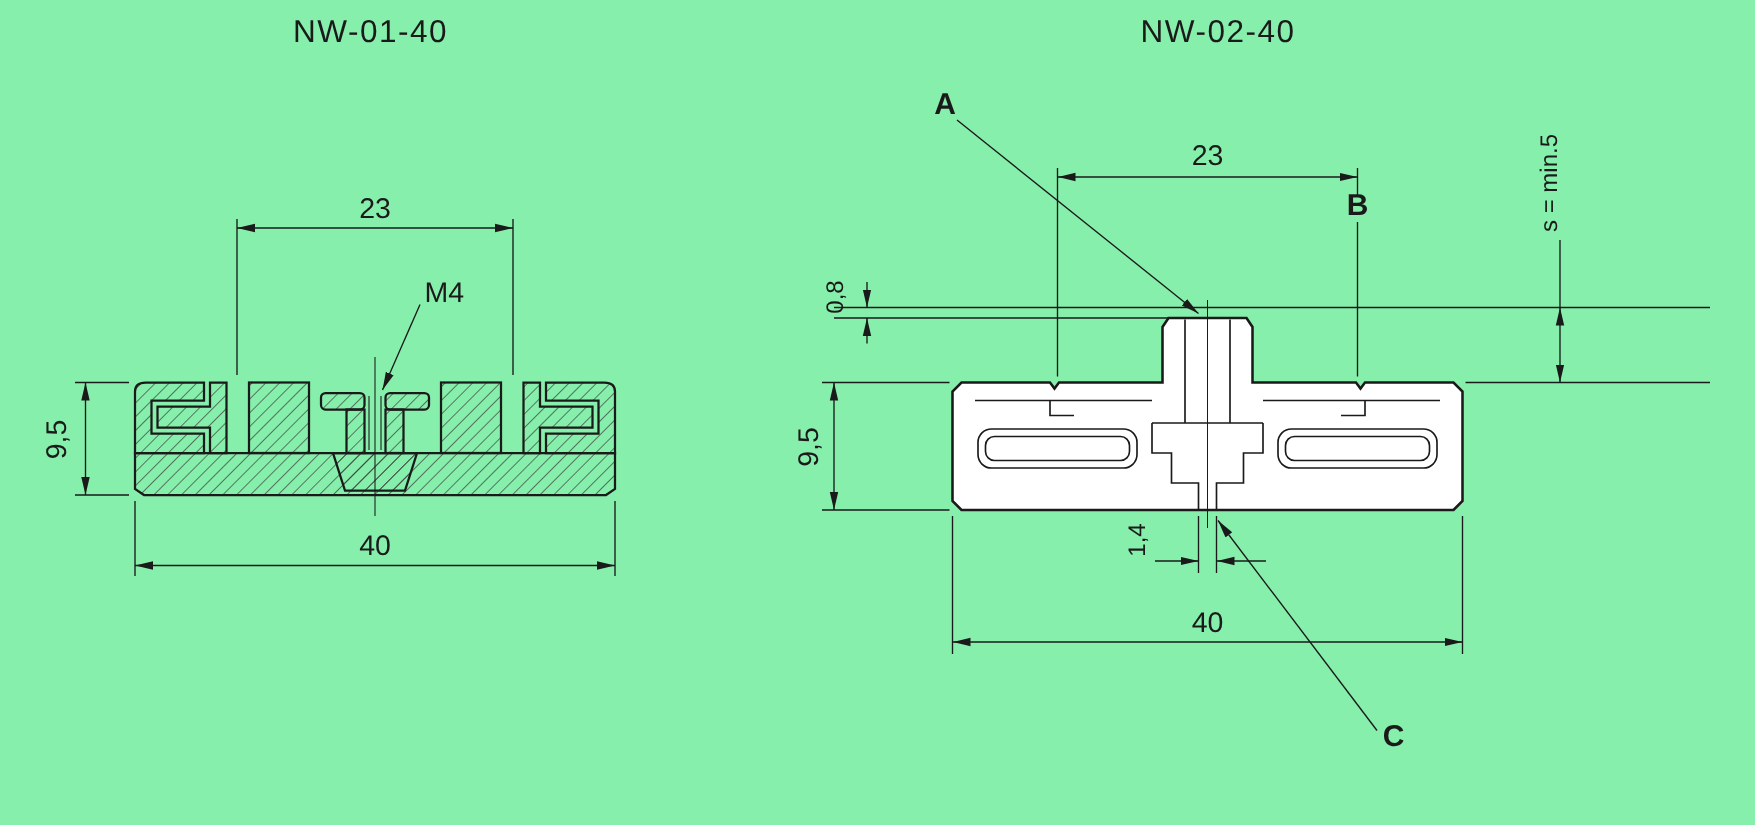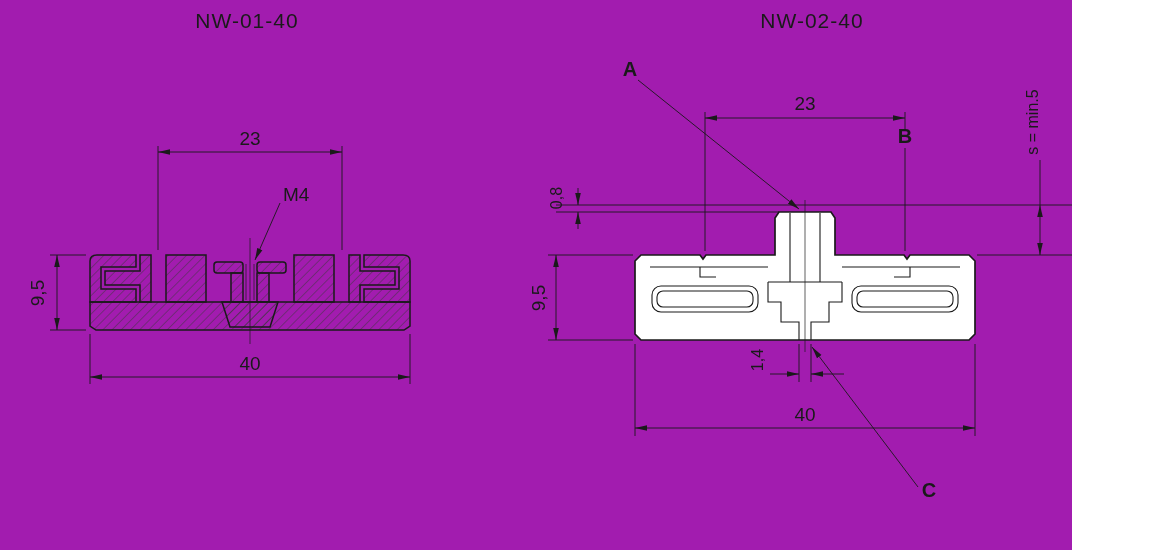--- a/index.html
+++ b/index.html
@@ -1,16 +1,16 @@
 <!DOCTYPE html>
 <html><head>
 <meta charset="utf-8">
 <style>
   html,body{margin:0;padding:0;background:#ffffff;}
-  .canvas{position:relative;width:1072px;height:550px;background:#a21caf;overflow:hidden;}
+  .canvas{position:relative;width:1170px;height:550px;background:#86efac;overflow:hidden;}
   svg text{font-family:"Liberation Sans","DejaVu Sans",sans-serif;fill:#1a1a1a;}
   .title{font-size:21px;letter-spacing:1px;}
   .dim{font-size:19px;}
   .dim-small{font-size:16px;}
   .ref-label{font-size:20px;font-weight:bold;}
   .outline{stroke:#1a1a1a;stroke-width:1.5;fill:url(#hatch);stroke-linejoin:miter;}
   .outline2{stroke:#1a1a1a;stroke-width:1.7;fill:#ffffff;stroke-linejoin:miter;}
   .inner{stroke:#1a1a1a;stroke-width:1.1;fill:none;}
   .dimline{stroke:#1a1a1a;stroke-width:0.9;fill:none;}
   .thin{stroke:#1a1a1a;stroke-width:0.7;fill:none;}

